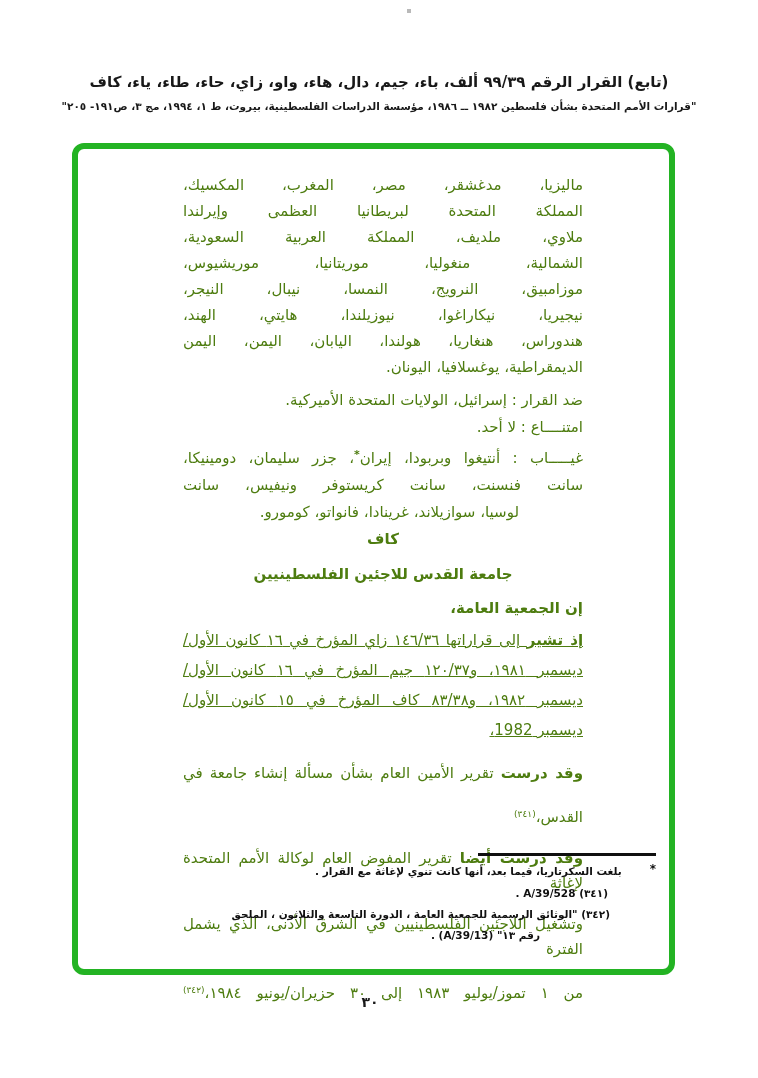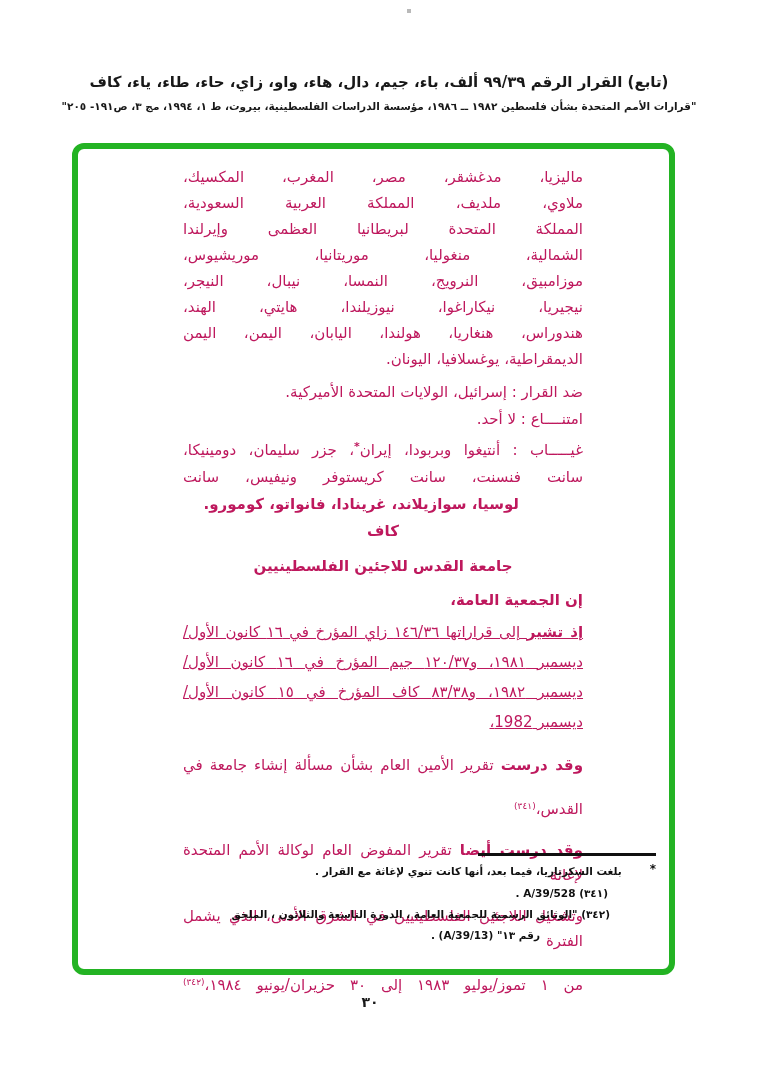--- a/index.html
+++ b/index.html
@@ -13,28 +13,28 @@
   .hdr1 { position:absolute; top:73px; left:40px; right:40px; text-align:center;
           direction:rtl; font-weight:bold; font-size:15px; letter-spacing:.2px; }
   .hdr2 { position:absolute; top:100px; left:30px; right:30px; text-align:center;
           direction:rtl; font-weight:bold; font-size:10.5px; }
 
   
   .green-box { position:absolute; left:72px; top:143px; width:603px; height:832px;
                box-sizing:border-box; border:6px solid #23b323; border-radius:12px; }
 
   
-  .content { position:absolute; top:164px; left:183px; width:400px; direction:rtl;
-             font-size:15px; color:#be185d; }
+  .content { position:absolute; top:172px; left:183px; width:400px; direction:rtl;
+             font-size:15px; color:#4d7c0f; }
   .jline { text-align:justify; text-align-last:justify; }
   .rline { text-align:right; }
   .countries div { line-height:26px; }
   .votes { margin-top:7px; }
   .votes div { line-height:27px; }
-  .absent-last { margin-left:0; padding-left:0; padding-right:0; margin-right:64px;font-weight:bold; }
+  .absent-last { margin-left:0; padding-left:0; padding-right:0; margin-right:64px; }
   .kaf { margin-top:0; text-align:center; font-weight:bold; font-size:15px; line-height:26px; }
   .sec-title { margin-top:9px; text-align:center; font-weight:bold; font-size:15px; line-height:26px; }
   .preamble { margin-top:8px; text-align:right; font-weight:bold; line-height:26px; }
   .recall { margin-top:4px;text-decoration:underline; }
   .recall div { line-height:30px; }
   .p-study div { line-height:25px;margin-top:16px; }
   .lead { font-weight:bold; }
   sup.ref { font-size:9px; vertical-align:5px; font-weight:normal; }
   sup.star { font-size:11px; vertical-align:5px; font-weight:bold; }
 
@@ -61,22 +61,22 @@
 
   <div class="hdr1">(تابع) القرار الرقم ٩٩/٣٩ ألف، باء، جيم، دال، هاء، واو، زاي، حاء، طاء، ياء، كاف</div>
   <div class="hdr2">"قرارات الأمم المتحدة بشأن فلسطين ١٩٨٢ ــ ١٩٨٦، مؤسسة الدراسات الفلسطينية، بيروت، ط ١، ١٩٩٤، مج ٣، ص١٩١- ٢٠٥"</div>
 
   <div class="green-box"></div>
 
   <div class="content">
 
     <div class="countries">
       <div class="jline">ماليزيا، مدغشقر، مصر، المغرب، المكسيك،</div>
+      <div class="jline">المملكة المتحدة لبريطانيا العظمى وإيرلندا</div>
       <div class="jline">ملاوي، ملديف، المملكة العربية السعودية،</div>
-      <div class="jline">المملكة المتحدة لبريطانيا العظمى وإيرلندا</div>
       <div class="jline">الشمالية، منغوليا، موريتانيا، موريشيوس،</div>
       <div class="jline">موزامبيق، النرويج، النمسا، نيبال، النيجر،</div>
       <div class="jline">نيجيريا، نيكاراغوا، نيوزيلندا، هايتي، الهند،</div>
       <div class="jline">هندوراس، هنغاريا، هولندا، اليابان، اليمن، اليمن</div>
       <div class="rline">الديمقراطية، يوغسلافيا، اليونان.</div>
     </div>
 
     <div class="votes">
       <div class="rline">ضد القرار : إسرائيل، الولايات المتحدة الأميركية.</div>
       <div class="rline">امتنــــاع : لا أحد.</div>

